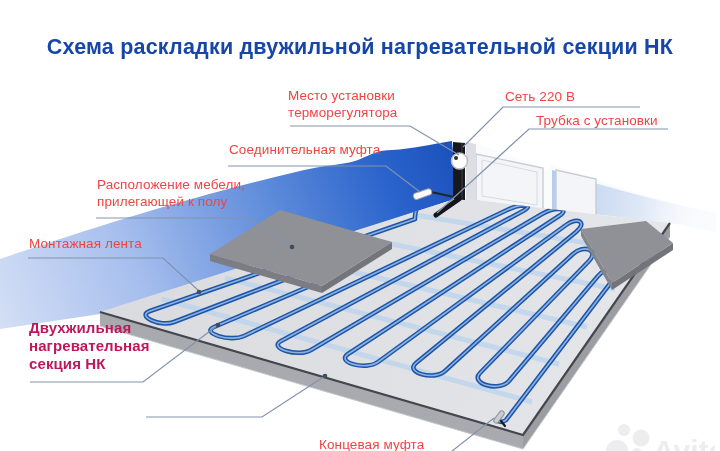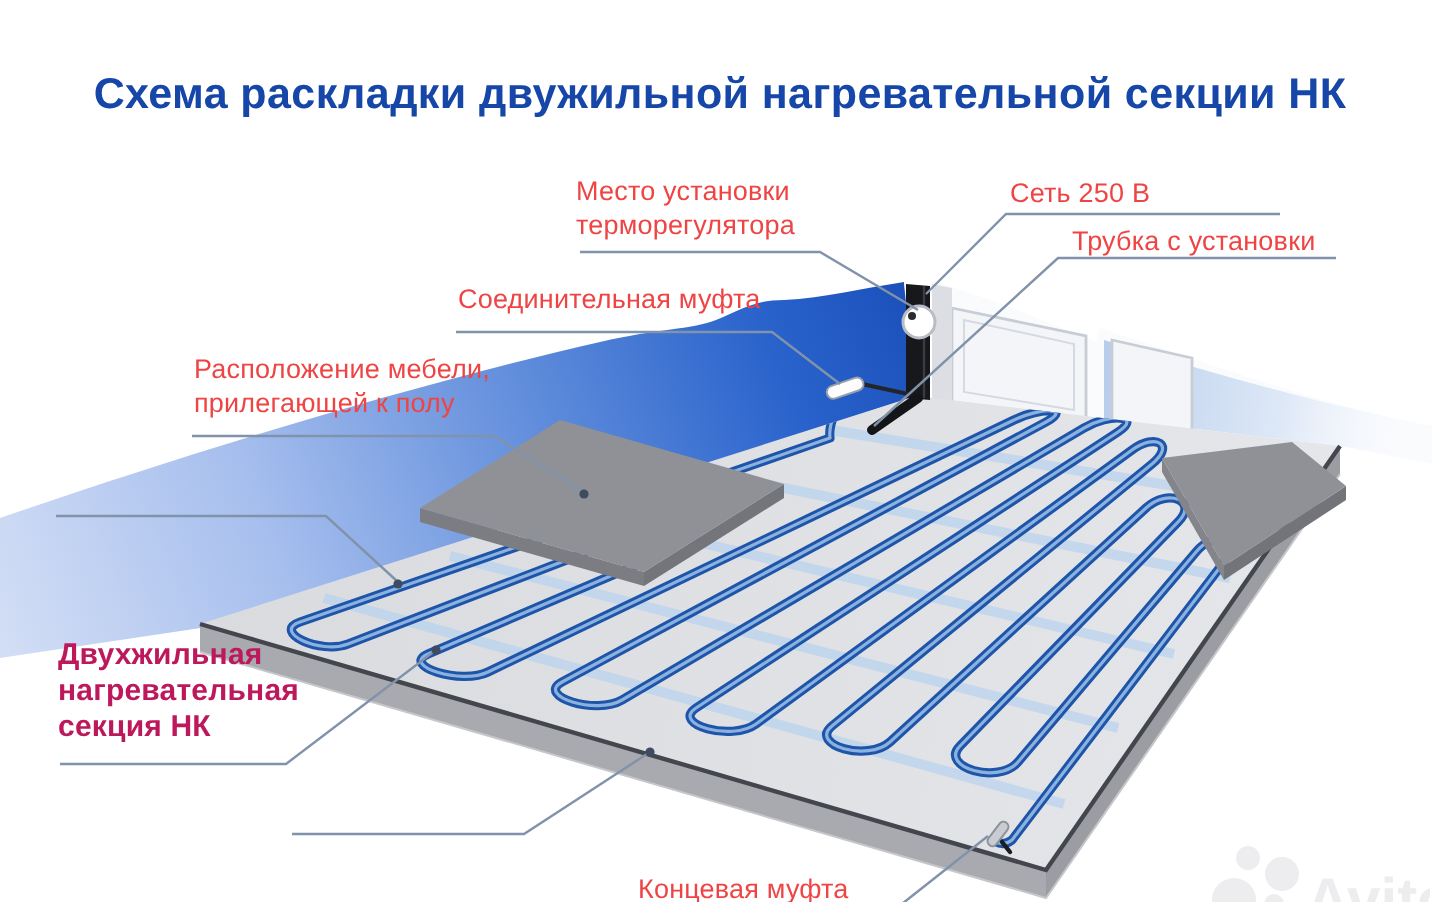--- a/index.html
+++ b/index.html
@@ -110,25 +110,26 @@
     <circle class="ptdot" cx="199" cy="270" r="2.3"></circle>
     <circle class="ptdot" cx="218" cy="303" r="2.3"></circle>
     <circle class="ptdot" cx="325" cy="354" r="2.3"></circle>
 
     <line x1="0" y1="448.5" x2="720" y2="448.5" stroke="#e9ecf0" stroke-width="1.5"></line>
   </svg>
 
   <div class="title">Схема раскладки двужильной нагревательной секции НК</div>
   <div class="lbl" style="left:288px;top:65px;">Место установки
 терморегулятора</div>
-  <div class="lbl" style="left:505px;top:66px;">Сеть 250 В</div>
+  <div class="lbl" style="left:505px;top:66px;">Сеть 220 В</div>
   <div class="lbl" style="left:536px;top:90px;">Трубка с установки</div>
   <div class="lbl" style="left:229px;top:119px;">Соединительная муфта</div>
   <div class="lbl" style="left:97px;top:154px;">Расположение мебели,
 прилегающей к полу</div>
+  <div class="lbl" style="left:29px;top:213px;">Монтажная лента</div>
   <div class="lbl bold" style="left:29px;top:297px;">Двухжильная
 нагревательная
 секция НК</div>
   <div class="lbl" style="left:319px;top:414px;">Концевая муфта</div>
 
   <div class="watermark">
     <svg width="112" height="46" viewBox="0 0 112 46">
       <g fill="#ededf0">
         <circle cx="14" cy="30" r="11"></circle>
         <circle cx="21" cy="9" r="6"></circle>

